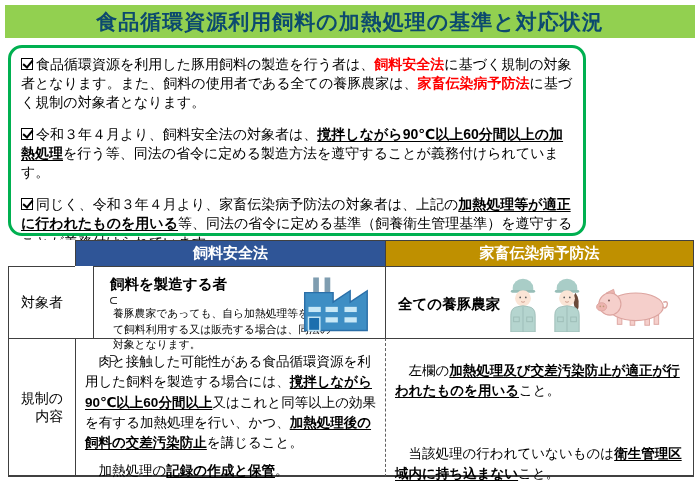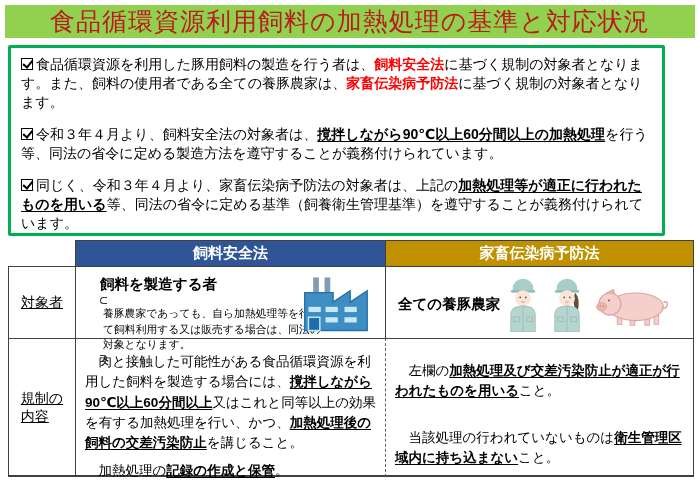--- a/index.html
+++ b/index.html
@@ -6,27 +6,27 @@
   html,body { width:700px; height:494px; }
   body {
     position: relative;
     background: #ffffff;
     font-family: "Liberation Sans", "DejaVu Sans", sans-serif;
     color: #000;
     overflow: hidden;
   }
   .titlebar {
     position: absolute; left: 5px; top: 5px; width: 690px; height: 33px;
-    background: #92D050; color: #b91c1c;
-    font-size: 25px; font-weight: normal; letter-spacing: 1px;
+    background: #92D050; color: #0c4a6e;
+    font-size: 21px; font-weight: bold; letter-spacing: 1px;
     display: flex; align-items: center; justify-content: center;
   }
   .intro-box {
-    position: absolute; left: 8px; top: 45px; width: 657px; height: 191px;
-    border: 3px solid #00B050; border-radius: 2px;
+    position: absolute; left: 8px; top: 45px; width: 578px; height: 191px;
+    border: 3px solid #00B050; border-radius: 14px;
     padding: 7px 10px 4px 10px;
     font-size: 14px; line-height: 1.36;
   }
   .para { margin-bottom: 13px; }
   .para:last-child { margin-bottom: 16px; }
   .chk {
     display: inline-block; width: 12px; height: 12px;
     border: 1.6px solid #000; position: relative; top: 1px; margin-right: 3px;
   }
   .chk::after {
@@ -54,38 +54,38 @@
   .bb { border-bottom: 2px solid #404040; }
   .bl-dash { border-left: 1.2px dashed #606060; }
   .hdr {
     color: #fff; font-weight: bold; font-size: 15px;
     display: flex; align-items: center; justify-content: center;
   }
   .hdr-1 { background: #2F5597; }
   .hdr-2 { background: #BF9000; }
   .rowlabel {
     display: flex; align-items: center; justify-content: center;
-    text-align: left; font-size: 14px; white-space: pre-line; line-height: 1.3; text-decoration: underline;
+    text-align: right; font-size: 14px; white-space: pre-line; line-height: 1.3;
   }
-  .cell-subject1 { position: relative; padding: 8px 8px 4px 24px; }
+  .cell-subject1 { position: relative; padding: 8px 8px 4px 16px; margin-left: 18px; }
   .subject-name { font-weight: bold; font-size: 14.5px; margin-bottom: 3px; }
   .note-wrap { display: flex; align-items: stretch; width: 230px; margin-top: 2px; flex-direction: column; }
   .paren { width: 7px; flex: 0 0 7px; }
   .paren-l { border-left: 1.4px solid #333; border-top: 1.4px solid #333; border-bottom: 1.4px solid #333; border-radius: 7px 0 0 7px; }
   .paren-r { border-right: 1.4px solid #333; border-top: 1.4px solid #333; border-bottom: 1.4px solid #333; border-radius: 0 7px 7px 0; }
   .note-text { font-size: 10.8px; line-height: 1.45; padding: 2px 3px; }
   .factory-svg { position: absolute; right: 14px; top: 8px; }
   .cell-subject2 { position: relative; display: flex; align-items: center; padding: 12px 6px 8px 12px; }
   .subject2-name { font-weight: bold; font-size: 14.5px; }
   .people { position: absolute; left: 118px; top: 7px; display: flex; align-items: flex-end; gap: 6px; }
   .cell-content { padding: 13px 9px; line-height: 1.5; }
   .cell-content p { text-indent: 1em; }
   .gap-sm { margin-top: 8px; }
   .cell-content-right { padding: 22px 9px 16px 9px; }
-  .cell-content-right .p2 { margin-top: 26px; }
+  .cell-content-right .p2 { margin-top: 42px; }
 </style>
 </head>
 <body>
 
 <div class="titlebar">食品循環資源利用飼料の加熱処理の基準と対応状況</div>
 
 <div class="intro-box">
   <div class="para"><span class="chk"></span><span><span class="s-n">食品循環資源を利用した豚用飼料の製造を行う者は、</span><span class="s-rb">飼料安全法</span><span class="s-n">に基づく規制の対象者となります。また、飼料の使用者である全ての養豚農家は、</span><span class="s-rb">家畜伝染病予防法</span><span class="s-n">に基づく規制の対象者となります。</span></span></div>
   <div class="para"><span class="chk"></span><span><span class="s-n">令和３年４月より、飼料安全法の対象者は、</span><span class="s-bu">撹拌しながら90℃以上60分間以上の加熱処理</span><span class="s-n">を行う等、同法の省令に定める製造方法を遵守することが義務付けられています。</span></span></div>
   <div class="para"><span class="chk"></span><span><span class="s-n">同じく、令和３年４月より、家畜伝染病予防法の対象者は、上記の</span><span class="s-bu">加熱処理等が適正に行われたものを用いる</span><span class="s-n">等、同法の省令に定める基準（飼養衛生管理基準）を遵守することが義務付けられています。</span></span></div>

